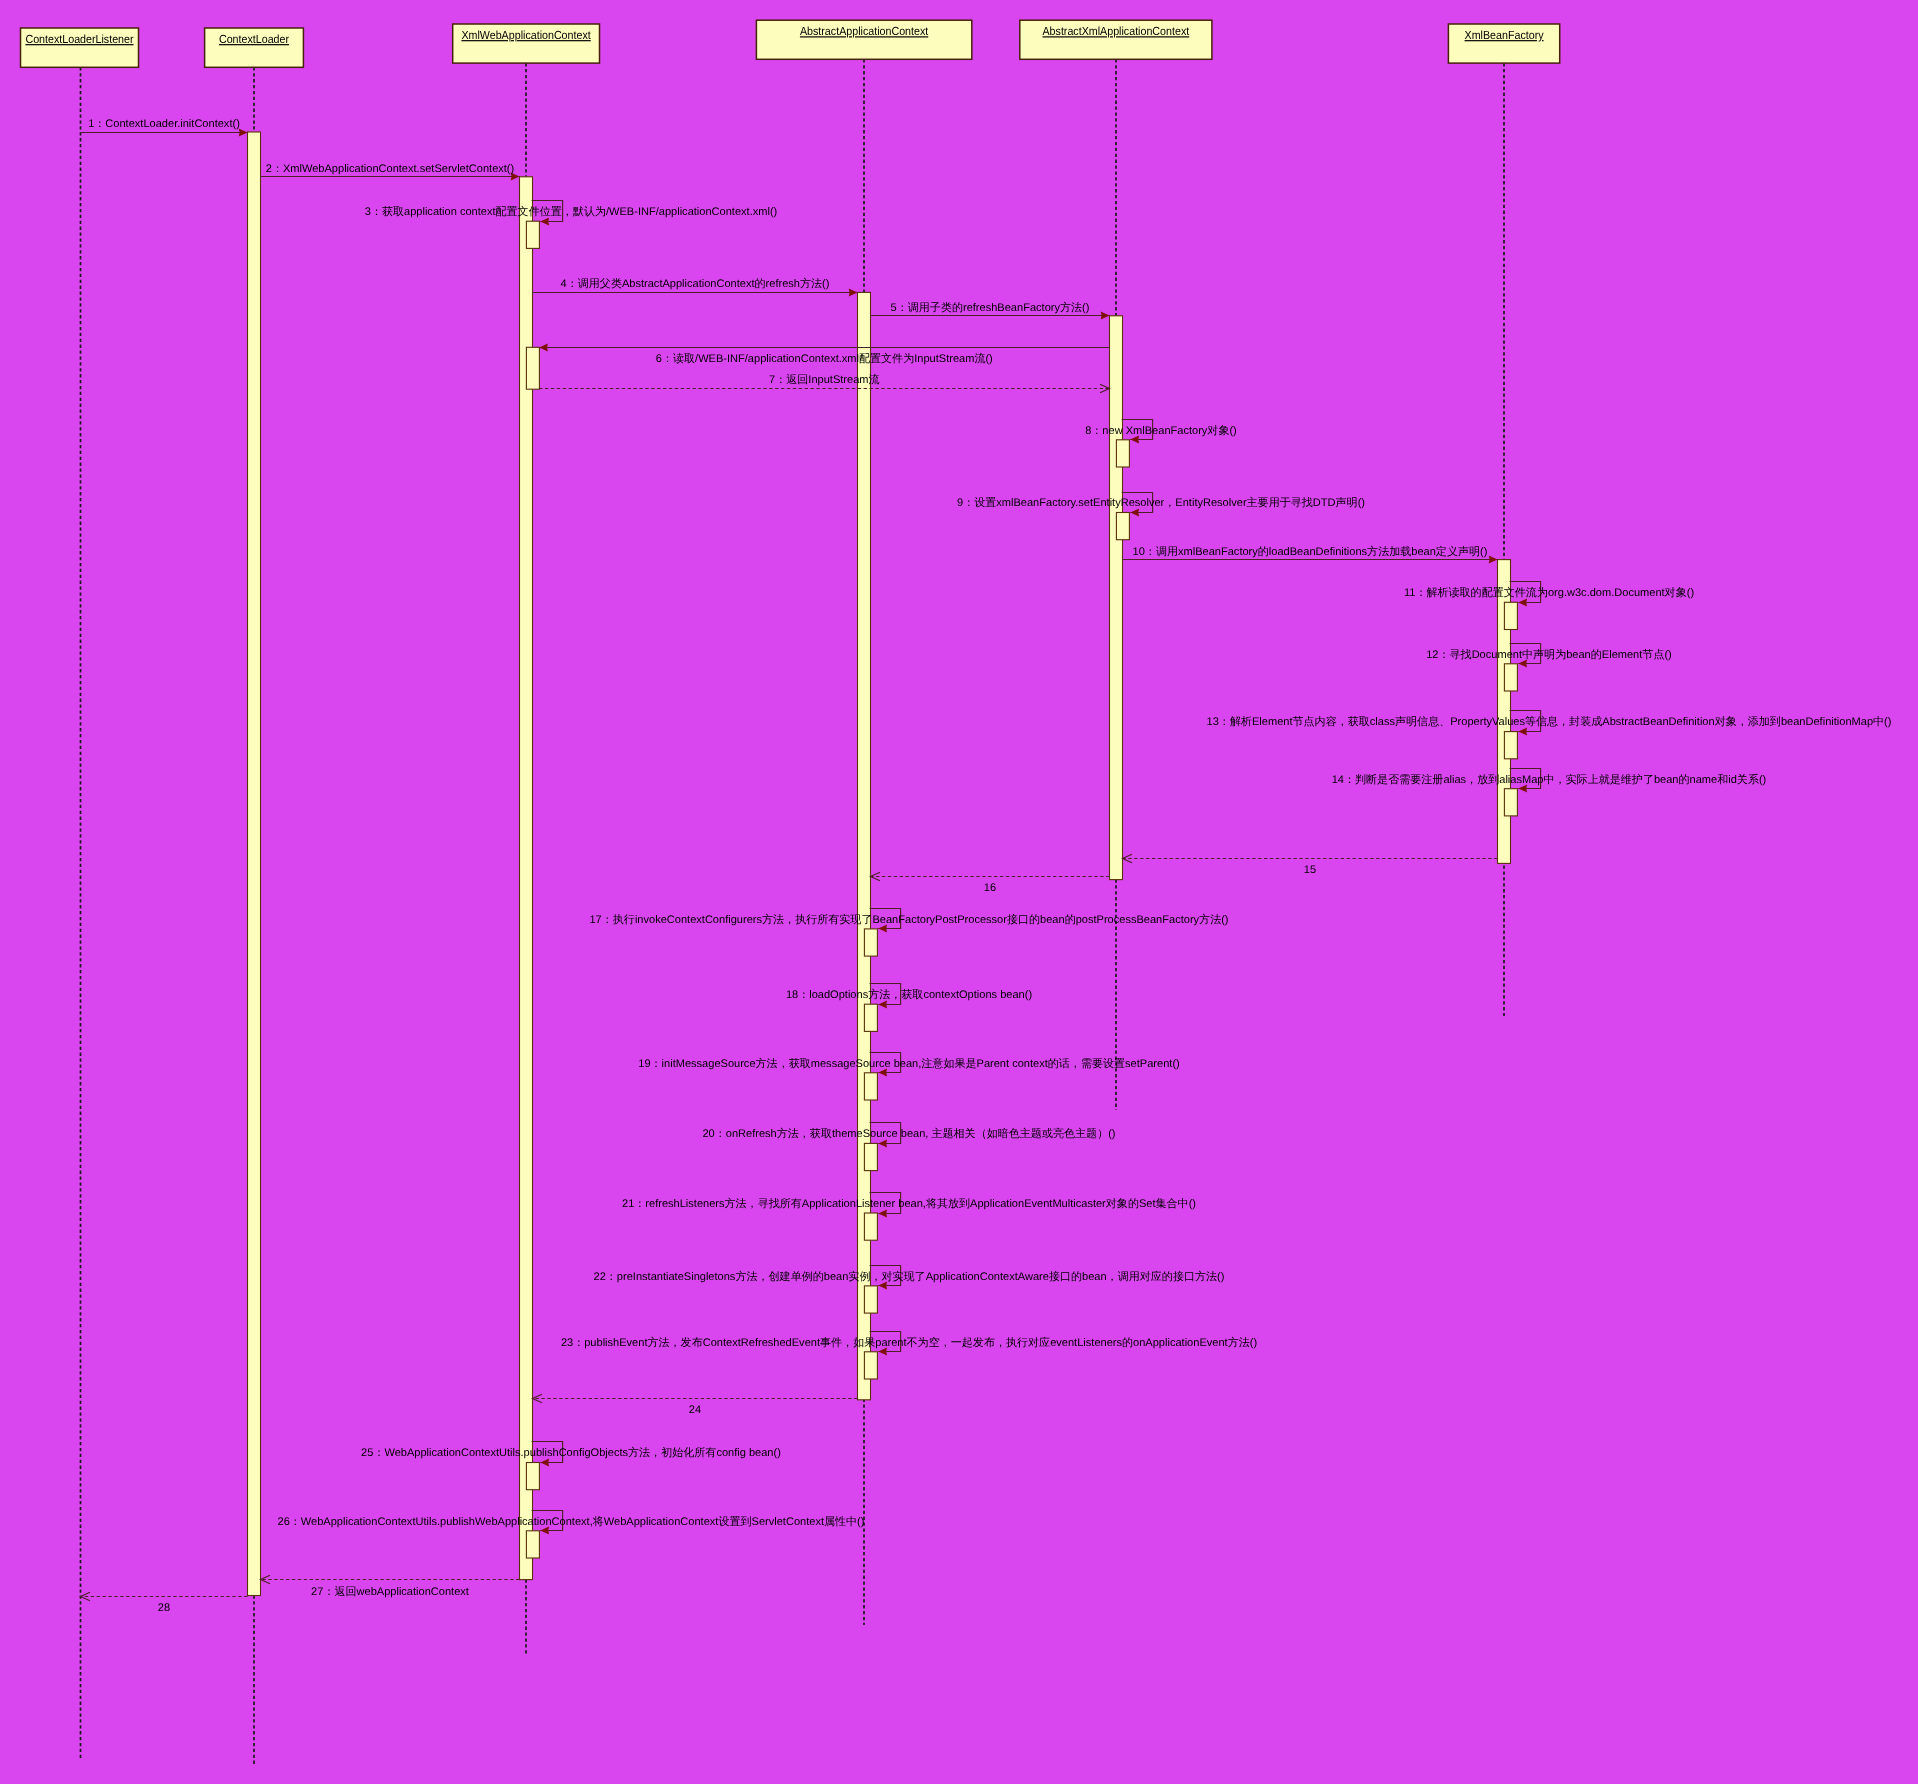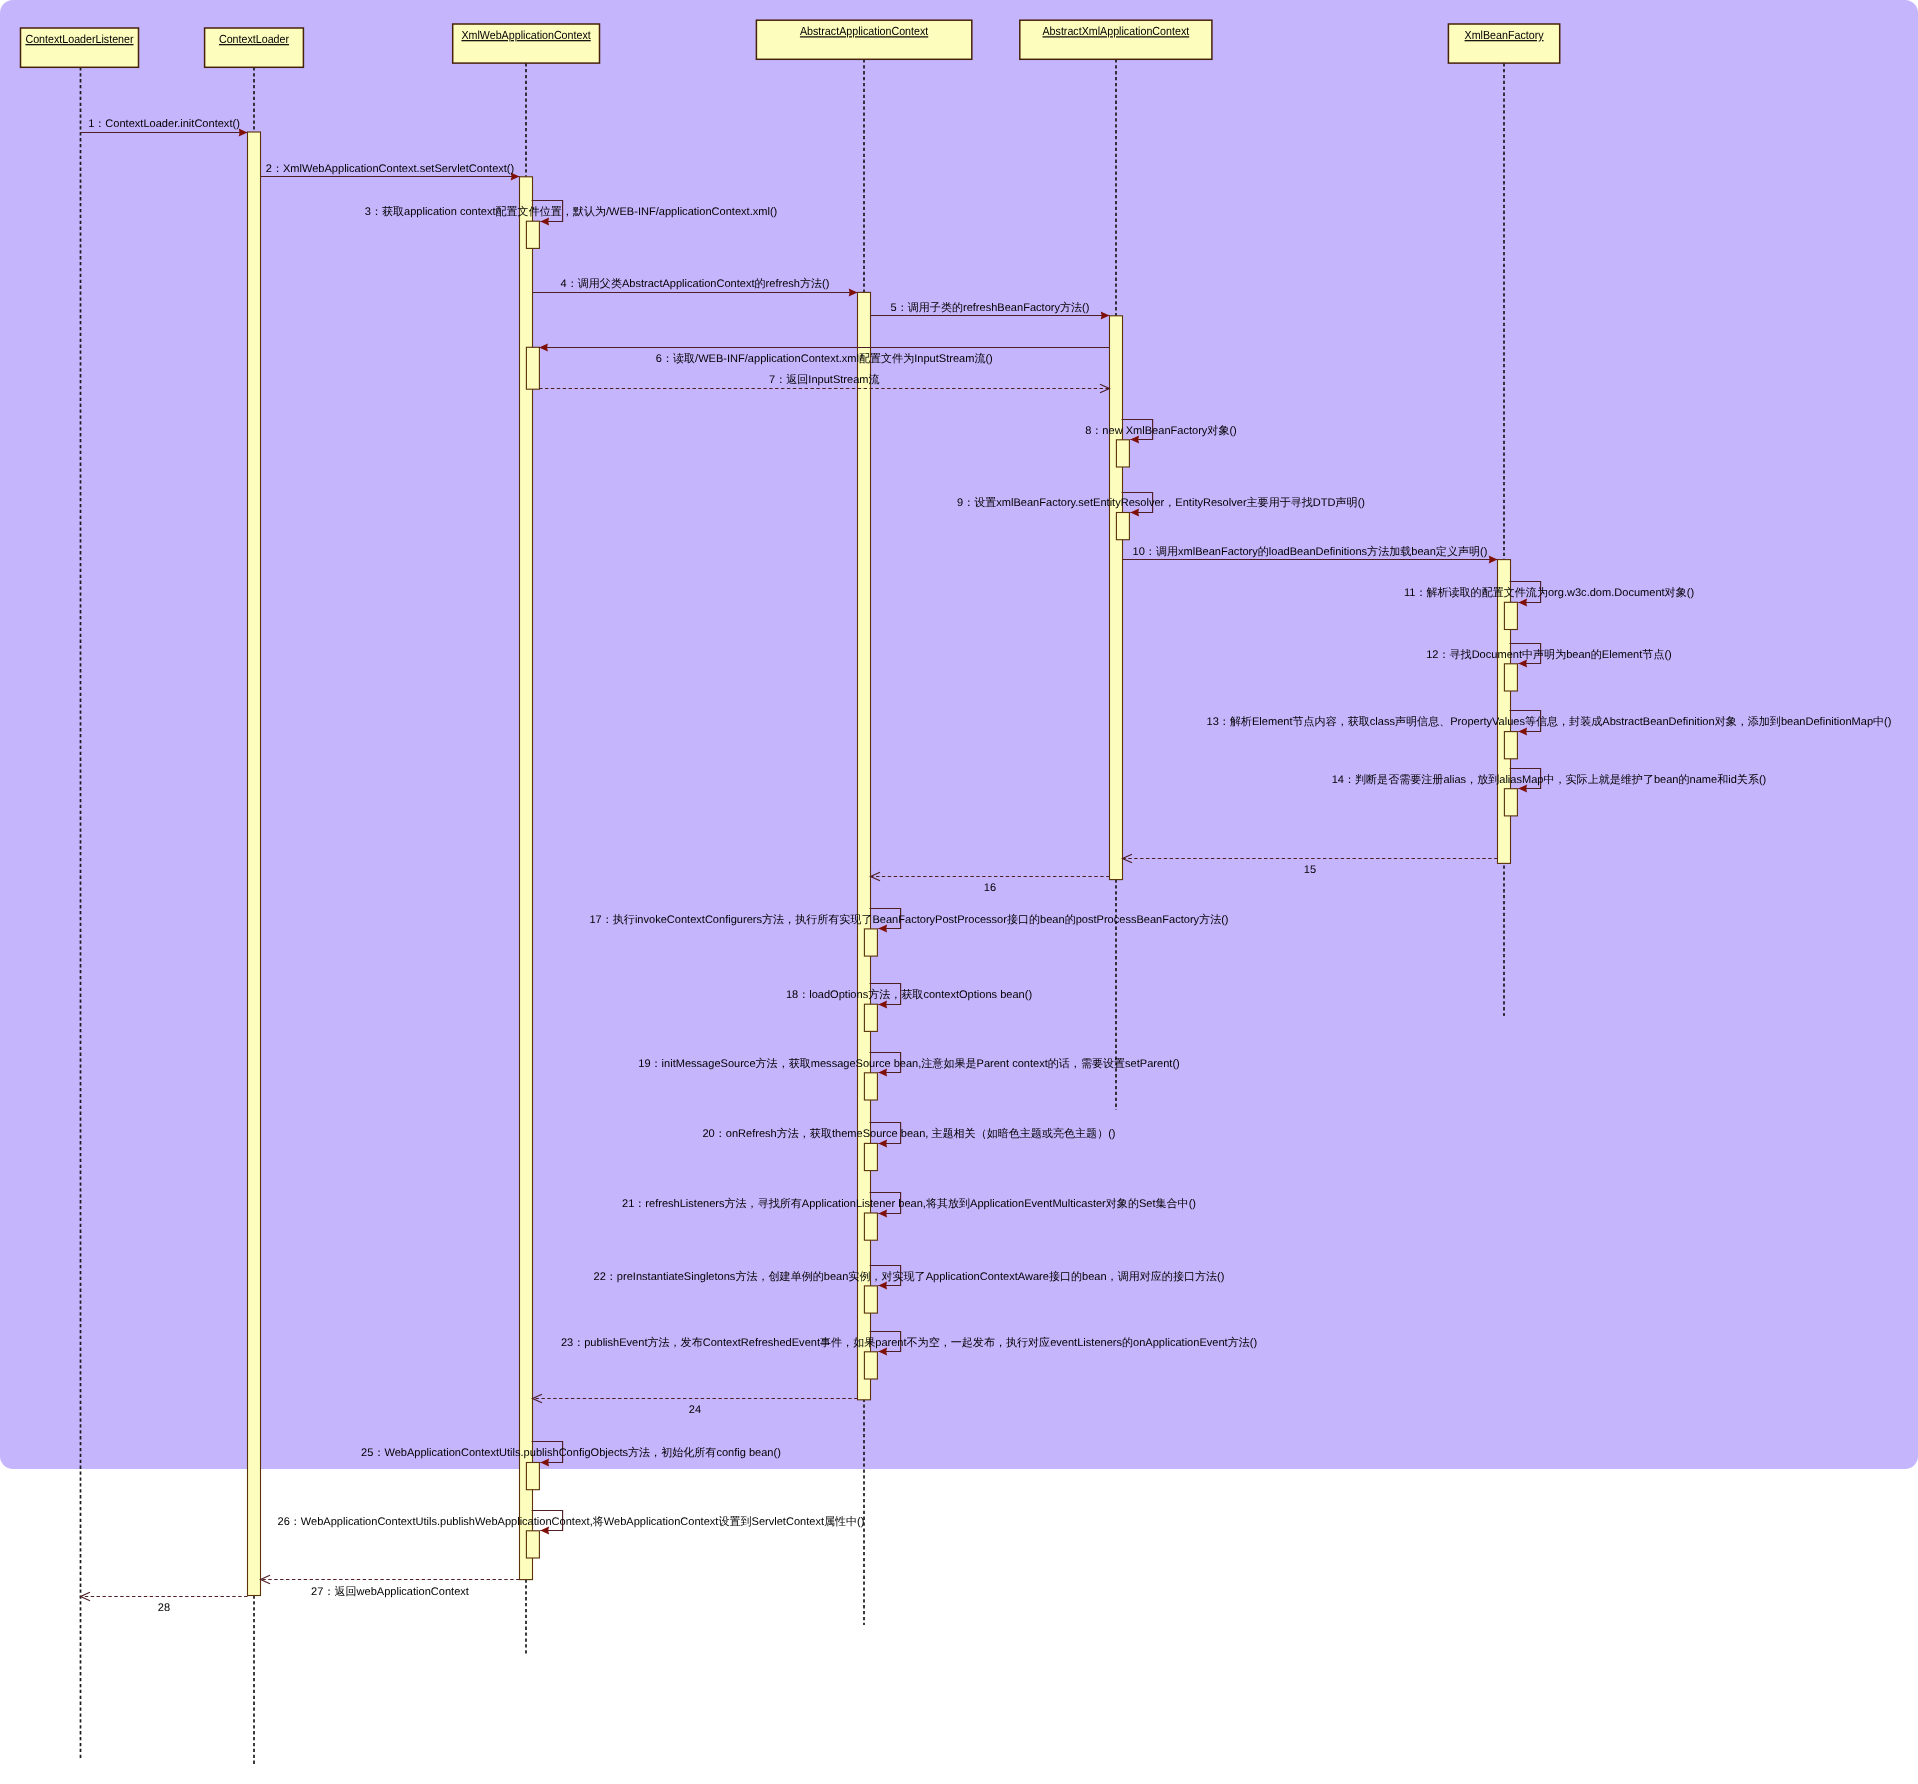--- a/index.html
+++ b/index.html
@@ -1,19 +1,19 @@
 <!DOCTYPE html>
 <html><head>
 <meta charset="utf-8">
 <title>UML Sequence Diagram</title>
 <style>
   html,body{margin:0;padding:0;background:#FFFFFF;}
   body{width:1918px;height:1784px;overflow:hidden;
        font-family:"Liberation Sans",sans-serif;}
-  #stage{position:relative;width:1918px;height:1469px;background:#c4b5fd;border-radius:13px;}
+  #stage{position:relative;width:1918px;height:1784px;background:#d946ef;}
   svg#diagram{display:block;}
   text{text-rendering:geometricPrecision;}
   .plabel{font-family:"Liberation Sans",sans-serif;font-size:11.8px;fill:#000000;
           text-anchor:middle;text-decoration:underline;}
   .mlabel{font-family:"Liberation Sans",sans-serif;font-size:11.05px;fill:#000000;
           text-anchor:middle;}
   .lifeline{stroke:#1B1B1B;stroke-width:1.7;stroke-dasharray:3.3,2.6;fill:none;}
   .pbox{fill:#FDFDBE;stroke:#47220A;stroke-width:1.5;}
   .abar{fill:#FDFDBE;stroke:#59320A;stroke-width:1.1;}
   .mline{stroke:#4F1F26;stroke-width:1.15;fill:none;}

